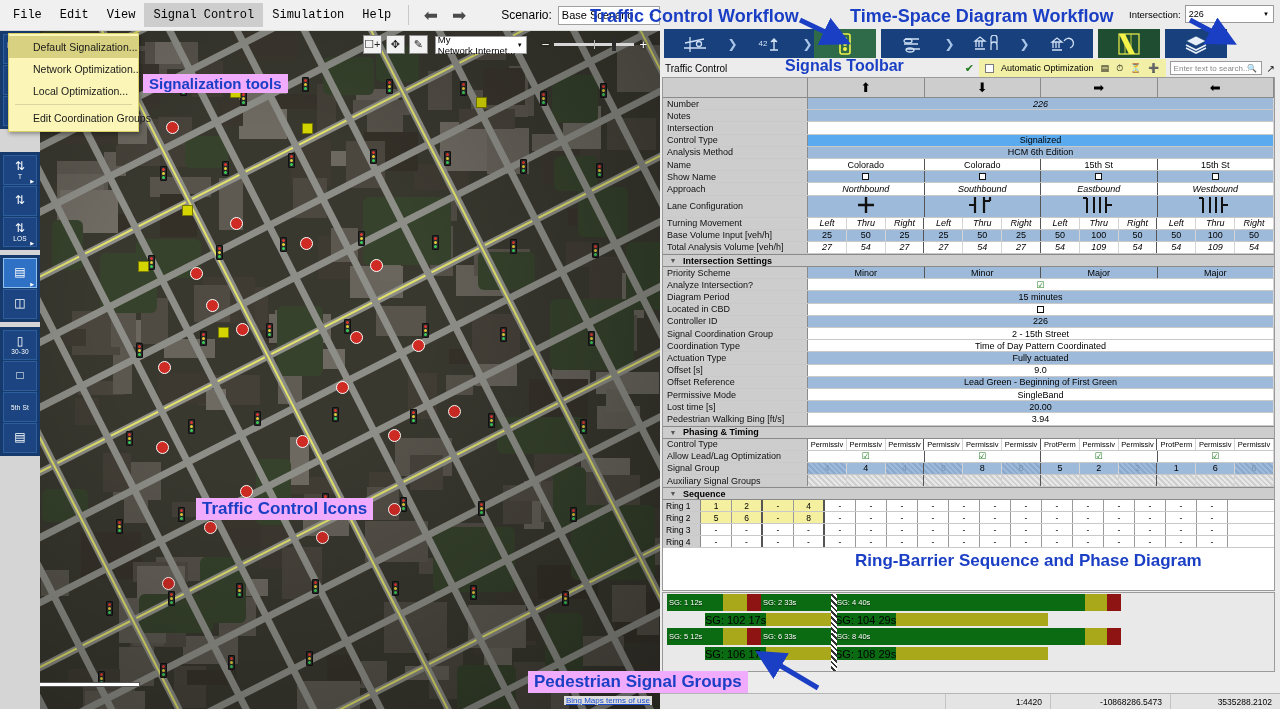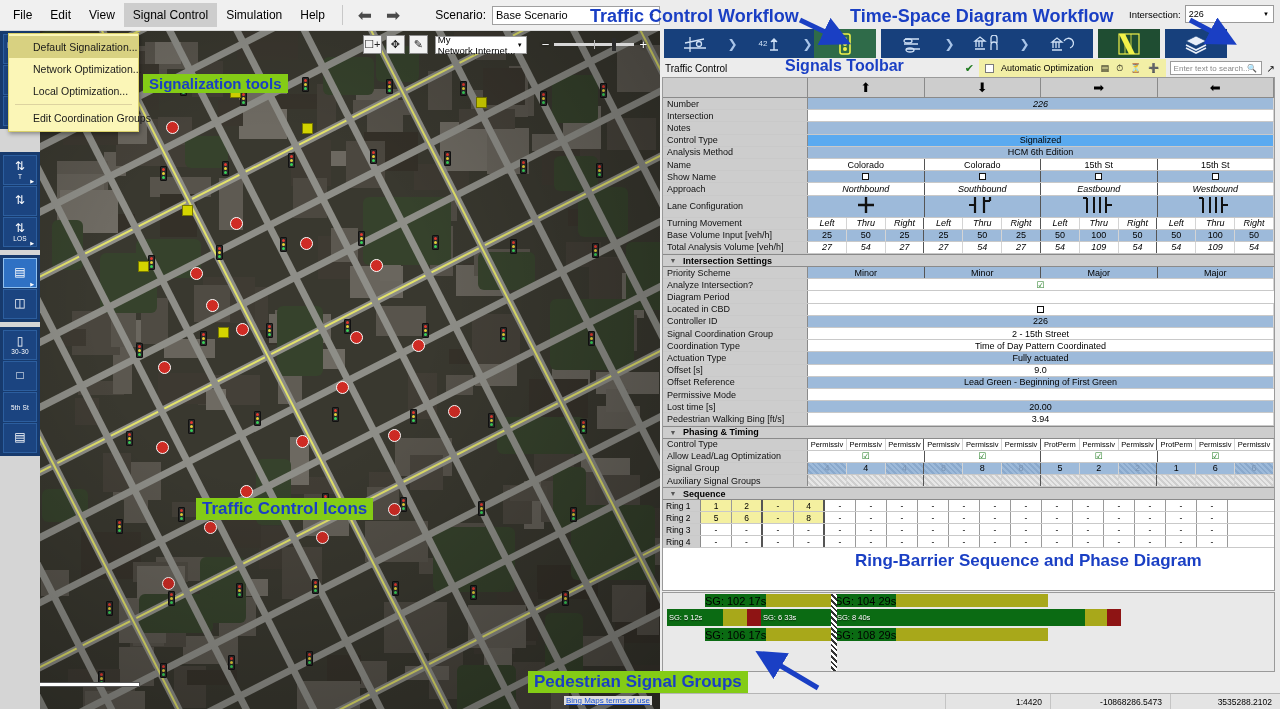--- a/index.html
+++ b/index.html
@@ -9,21 +9,21 @@
     font-family:"Liberation Sans", sans-serif;
     font-size:11px; background:#f0f0f0; position:relative;
   }
 
   
   #menubar {
     position:absolute; left:0; top:0; width:660px; height:31px;
     background:#f0f0f0; border-bottom:1px solid #d8d8d8;
     display:flex; align-items:center; padding-left:4px;
   }
-  .menu-item { padding:5px 9px; font-size:12px; color:#000; white-space:nowrap; }
+  .menu-item { padding:5px 9px; font-size:12px; color:#000; white-space:nowrap;font-family:Liberation Mono, monospace; }
   .menu-item.active { background:#cdcdcd; }
   .navsep { width:1px; height:20px; background:#c8c8c8; margin:0 8px; }
   .nav-arrow { font-size:17px; color:#4a4a4a; padding:0 7px; line-height:1; }
   .scen-label { margin-left:28px; font-size:12px; }
   .scen-select {
     margin-left:6px; width:185px; height:19px; background:#fff;
     border:1px solid #a0a0a0; font-size:11px; display:flex;
     align-items:center; padding:0 3px; position:relative;
   }
   .scen-select .caret { position:absolute; right:4px; font-size:7px; color:#444; }
@@ -187,21 +187,21 @@
 
   
   #statusbar { position:absolute; left:0; bottom:0; width:620px; height:16px; background:#e4e4e4;
      border-top:1px solid #b5b5b5; display:flex; align-items:center;
      justify-content:flex-end; font-size:8.5px; }
   #statusbar .sc { border-left:1px solid #c4c4c4; padding:0 8px; height:16px;
      display:flex; align-items:center; justify-content:flex-end; }
 
   
   .anno { position:absolute; color:#1a3fc4; font-weight:bold; z-index:80; white-space:nowrap; }
-  .anno.boxed { background:#84cc16; padding:1px 6px; }
+  .anno.boxed { background:#f0abfc; padding:1px 6px; }
   svg.arrow { position:absolute; z-index:79; overflow:visible; }
 </style>
 </head>
 <body>
 
 <div id="menubar">
   <div class="menu-item">File</div>
   <div class="menu-item">Edit</div>
   <div class="menu-item">View</div>
   <div class="menu-item active">Signal Control</div>
@@ -962,26 +962,26 @@
       <div class="hc" style="flex:1">➡</div>
       <div class="hc" style="flex:1">⬅</div>
     </div>
 
     <div id="grid-body">
         <div class="row">
       <div class="rowlbl">Number</div>
           <div class="cell blue ital" style="flex:1">226</div>
         </div>
         <div class="row">
+      <div class="rowlbl">Notes</div>
+          <div class="cell blue" style="flex:1"></div>
+        </div>
+        <div class="row">
       <div class="rowlbl">Intersection</div>
           <div class="cell white" style="flex:1"></div>
-        </div>
-        <div class="row">
-      <div class="rowlbl">Notes</div>
-          <div class="cell blue" style="flex:1"></div>
         </div>
         <div class="row">
       <div class="rowlbl">Control Type</div>
           <div class="cell hl-blue" style="flex:1">Signalized</div>
         </div>
         <div class="row">
       <div class="rowlbl">Analysis Method</div>
           <div class="cell blue" style="flex:1">HCM 6th Edition</div>
         </div>
         <div class="row">
@@ -1101,20 +1101,21 @@
           <div class="cell blue">Major</div>
         </div>
         <div class="row">
       <div class="rowlbl">Analyze Intersection?</div>
           <div class="cell white" style="flex:1">
             <span class="chk">☑</span>
           </div>
         </div>
         <div class="row">
       <div class="rowlbl">Diagram Period</div>
+          <div class="cell blue" style="flex:1">15 minutes</div>
         </div>
         <div class="row">
       <div class="rowlbl">Located in CBD</div>
           <div class="cell white" style="flex:1">
             <span class="sqbox"></span>
           </div>
         </div>
         <div class="row">
       <div class="rowlbl">Controller ID</div>
           <div class="cell blue" style="flex:1">226</div>
@@ -1134,20 +1135,21 @@
         <div class="row">
       <div class="rowlbl">Offset [s]</div>
           <div class="cell white" style="flex:1">9.0</div>
         </div>
         <div class="row">
       <div class="rowlbl">Offset Reference</div>
           <div class="cell blue" style="flex:1">Lead Green - Beginning of First Green</div>
         </div>
         <div class="row">
       <div class="rowlbl">Permissive Mode</div>
+          <div class="cell white" style="flex:1">SingleBand</div>
         </div>
         <div class="row">
       <div class="rowlbl">Lost time [s]</div>
           <div class="cell blue" style="flex:1">20.00</div>
         </div>
         <div class="row">
       <div class="rowlbl">Pedestrian Walking Bing [ft/s]</div>
           <div class="cell white" style="flex:1">3.94</div>
         </div>
         <div class="secrow">
@@ -1296,20 +1298,37 @@
           <div class="seqcell">-</div>
           <div class="seqcell">-</div>
           <div class="seqcell">-</div>
           <div class="seqcell">-</div>
         </div>
       </div>
   </div>
 
   <div id="phasepanel">
     <div id="pd-body">
+        <div class="pdrow">
+          <div class="pdseg pd-g" style="left:4px;width:56px">
+            <span class="tag">SG: 1  12s</span>
+          </div>
+          <div class="pdseg pd-y" style="left:60px;width:24px"></div>
+          <div class="pdseg pd-r" style="left:84px;width:14px"></div>
+          <div class="pdseg pd-g" style="left:98px;width:200px">
+            <span class="tag">SG: 2  33s</span>
+          </div>
+          <div class="pdseg pd-y" style="left:298px;width:24px"></div>
+          <div class="pdseg pd-r" style="left:322px;width:14px"></div>
+          <div class="pdseg pd-g" style="left:172px;width:250px">
+            <span class="tag">SG: 4  40s</span>
+          </div>
+          <div class="pdseg pd-y" style="left:422px;width:22px"></div>
+          <div class="pdseg pd-r" style="left:444px;width:14px"></div>
+        </div>
         <div class="pdrow" style="height:14px">
           <div class="pdped" style="left:42px">
             <span class="pg">
               <span class="tag">SG: 102  17s</span>
             </span>
             <span class="py" style="width:84px"></span>
           </div>
           <div class="pdped" style="left:172px">
             <span class="pg">
               <span class="tag">SG: 104  29s</span>

